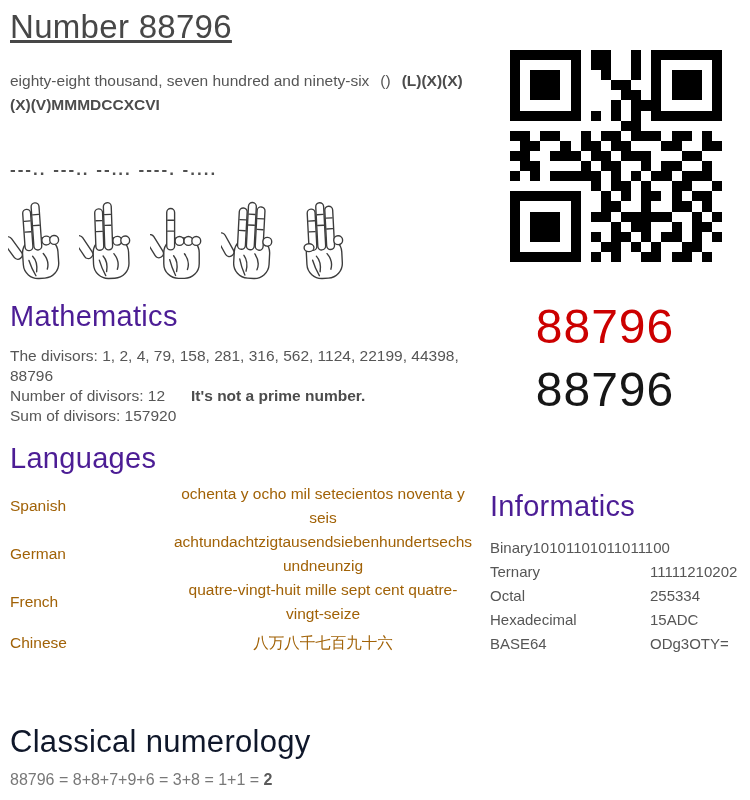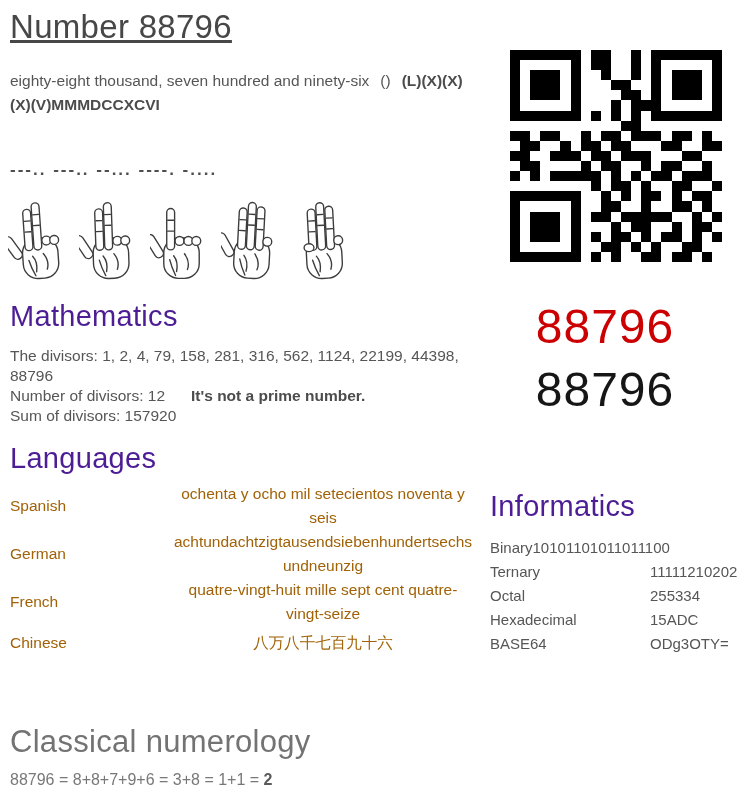--- a/index.html
+++ b/index.html
@@ -40,21 +40,21 @@
   .lang-label { width:160px; flex:0 0 160px; }
   .lang-value { flex:1; overflow-wrap:anywhere;text-align:center; }
 
   .info-heading { left:490px; top:490px; }
   .info-table { left:490px; top:536px; width:252px; font-size:15px; line-height:24px; color:#565656; }
   .info-row { display:flex; }
   .info-label { width:160px; flex:0 0 160px; }
   .info-row.inline .info-label { width:auto; flex:0 0 auto; }
   .info-row.inline .info-value { margin-left:0; }
 
-  .classical-heading { left:10px; top:724px; font-size:31px; font-weight:400; color:#737373; letter-spacing:.3px; }
+  .classical-heading { left:10px; top:724px; font-size:31px; font-weight:400; color:#0f172a; letter-spacing:.3px; }
   .numerology-line { left:10px; top:771px; font-size:16px; color:#787878; }
   .numerology-line .result { font-weight:700; color:#5a5a5a; }
 </style>
 </head>
 <body>
 
 <div class="page">
 
   <h1 class="abs title">Number 88796</h1>
 

